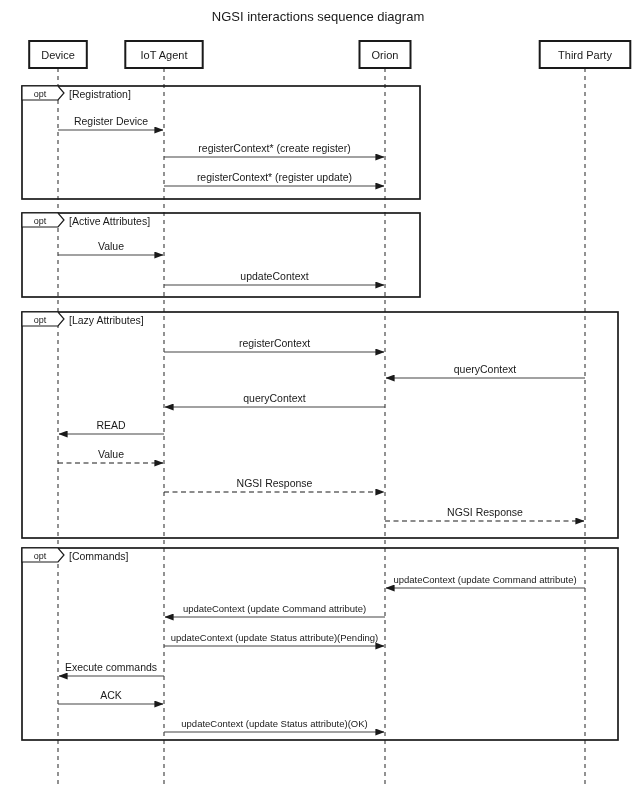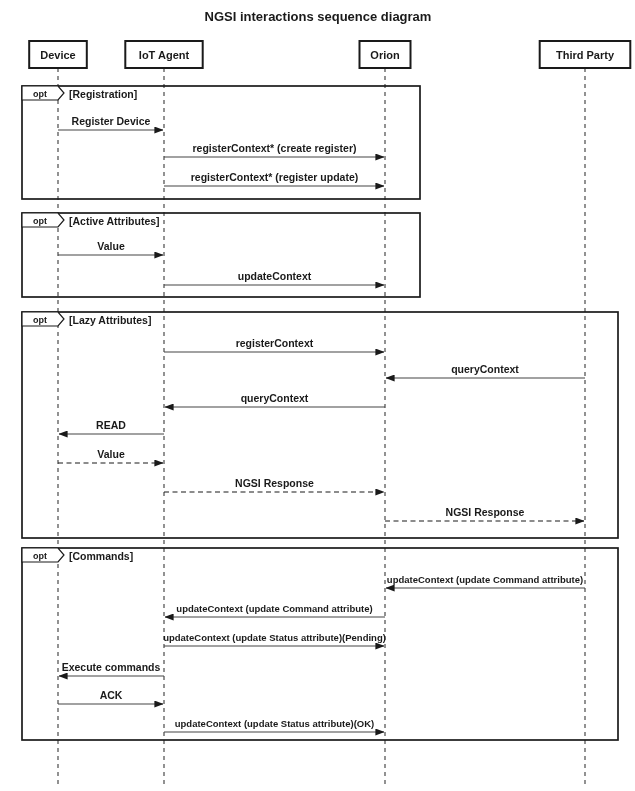--- a/index.html
+++ b/index.html
@@ -1,17 +1,17 @@
 <!DOCTYPE html>
 <html><head>
 <meta charset="utf-8">
 <style>
   html,body{margin:0;padding:0;background:#ffffff;}
   body{width:635px;height:791px;overflow:hidden;font-family:"Liberation Sans",sans-serif;color:#1a1a1a;}
-  #diagram-root{position:relative;width:553px;height:791px;font-weight:bold;}
+  #diagram-root{position:relative;width:553px;height:791px;}
   svg#seq{position:absolute;left:0;top:0;width:635px;height:791px;display:block;}
   text{font-family:"Liberation Sans",sans-serif;fill:#1a1a1a;}
   .title-text{font-size:13px;text-anchor:middle;}
   .actor-label{font-size:11px;text-anchor:middle;}
   .msg-label{font-size:10.5px;text-anchor:middle;}
   .msg-label-small{font-size:9.5px;text-anchor:middle;}
   .frag-label{font-size:10.5px;text-anchor:start;}
   .opt-text{font-size:9px;text-anchor:middle;}
   .actor-box{fill:#ffffff;stroke:#1a1a1a;stroke-width:2;}
   .lifeline{stroke:#777777;stroke-width:1.6;stroke-dasharray:4 4;fill:none;}

